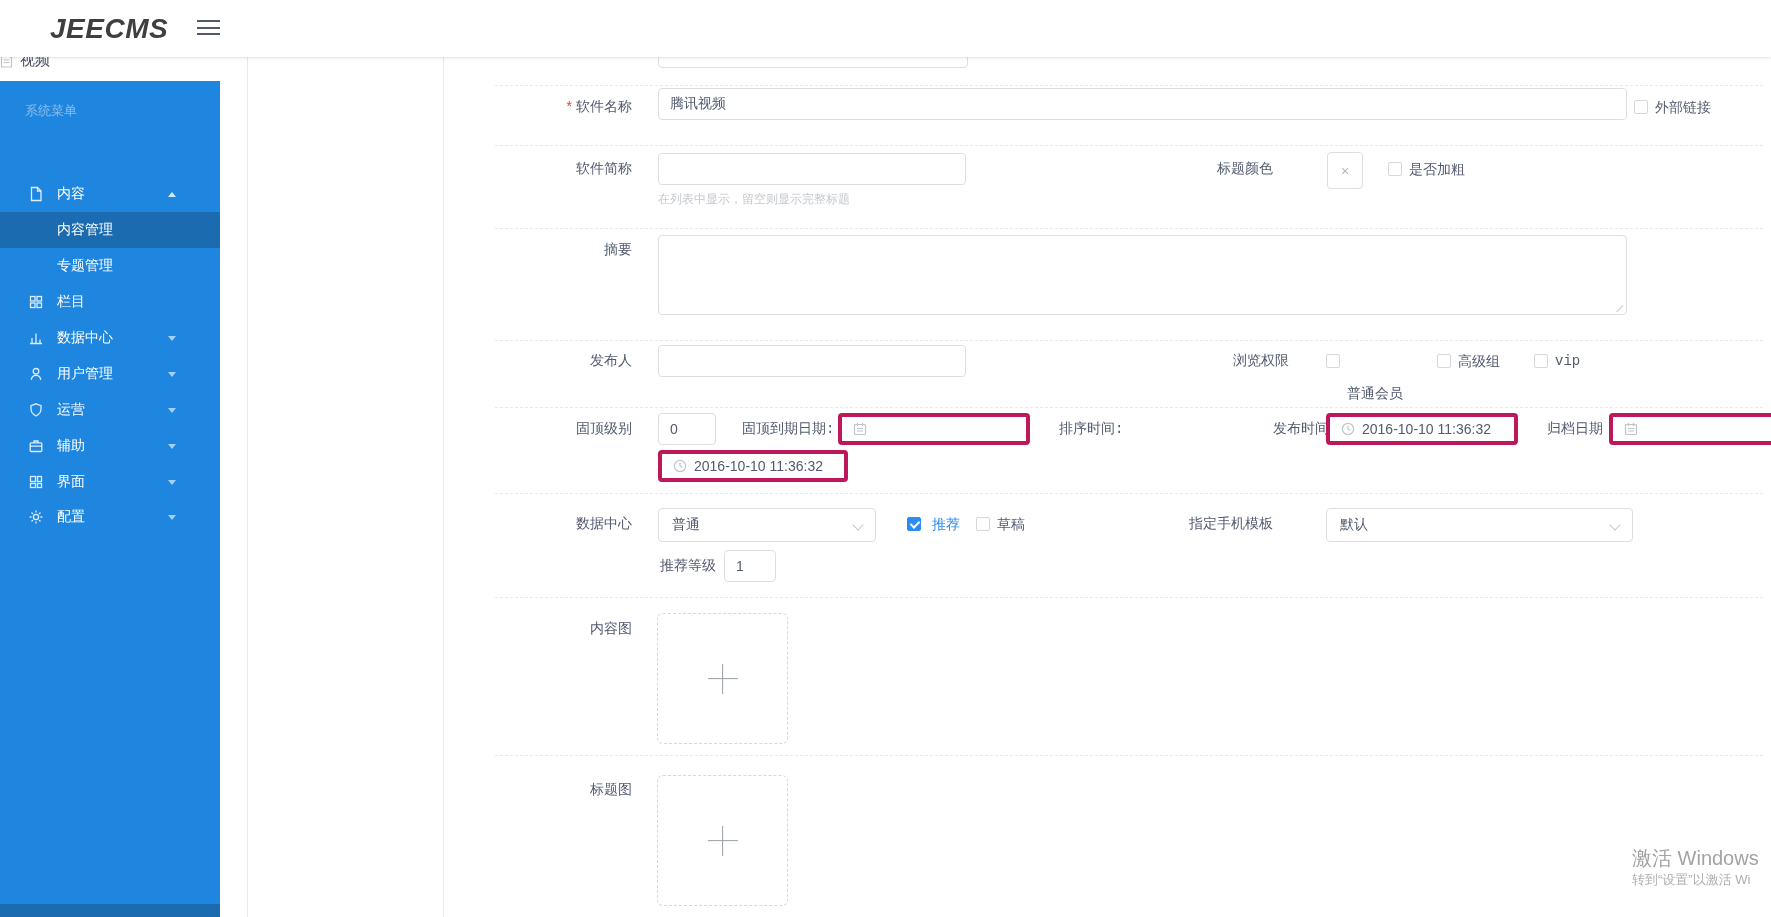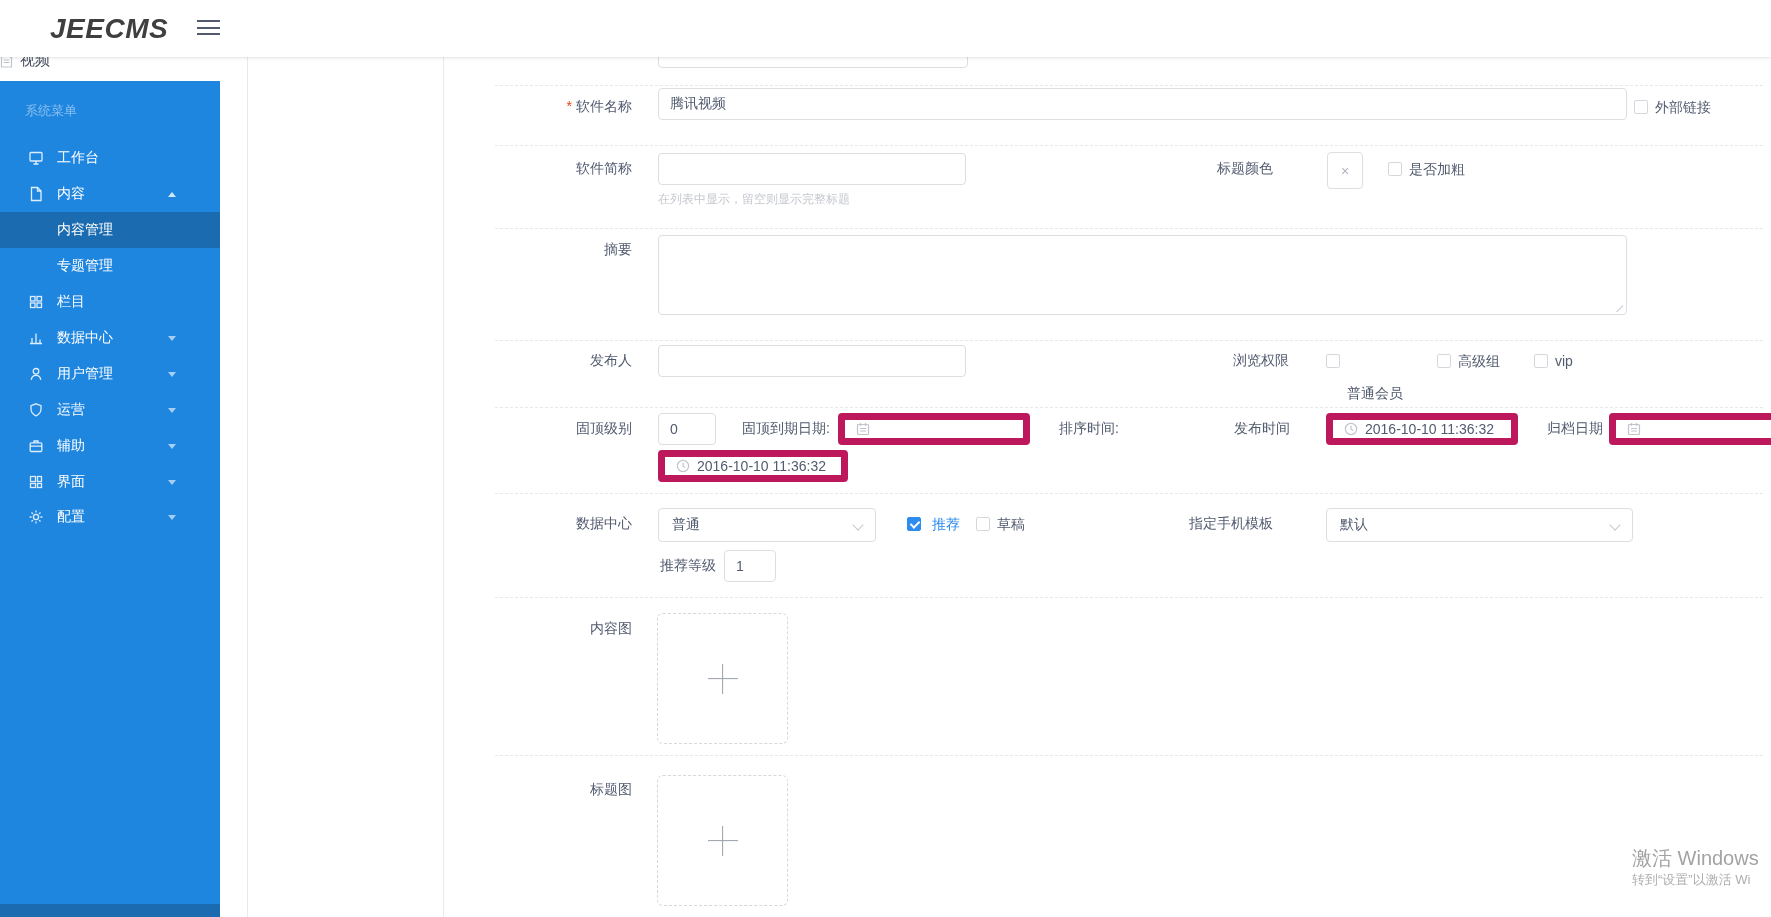--- a/index.html
+++ b/index.html
@@ -28,27 +28,27 @@
   
   .vline{position:absolute;top:57px;bottom:0;width:1px;background:#e8eaec;z-index:5;}
   .tree-item{position:absolute;display:flex;align-items:center;gap:7px;cursor:pointer;z-index:6;}
   .tree-label{font-size:15px;color:#495060;white-space:nowrap;}
   .plusbox{width:13px;height:13px;border:1px solid #c8ccd2;border-radius:2px;position:relative;background:#fff;}
   .plusbox::before{content:"";position:absolute;left:2.5px;top:5.5px;width:8px;height:1.4px;background:#8a9099;}
   .plusbox::after{content:"";position:absolute;left:5.8px;top:2.2px;width:1.4px;height:8px;background:#8a9099;}
   
   .dash{position:absolute;left:495px;width:1268px;border-top:1px dashed #e8e8e8;z-index:1;}
   .lblr{position:absolute;left:420px;width:212px;text-align:right;font-size:14px;color:#515a6e;white-space:nowrap;z-index:2;}
-  .lbl{position:absolute;font-size:14px;color:#515a6e;white-space:nowrap;z-index:2;}
+  .lbl{position:absolute;font-size:14px;color:#515a6e;white-space:nowrap;z-index:2;font-family:Liberation Mono, monospace;}
   .req{color:#ed4014;margin-right:4px;font-size:14px;}
   .ipt{position:absolute;border:1px solid #dcdee2;border-radius:4px;background:#fff;font-size:14px;
        color:#515a6e;padding:0 11px;box-sizing:border-box;height:32px;outline:none;z-index:2;
        font-family:"Liberation Sans","DejaVu Sans",sans-serif;}
   textarea.ipt{resize:none;padding-top:6px;}
-  .iptd{position:absolute;border:7px solid #be185d;border-radius:4px;background:#fff;font-size:14px;
+  .iptd{position:absolute;border:4px solid #be185d;border-radius:4px;background:#fff;font-size:14px;
         color:#515a6e;box-sizing:border-box;height:32px;display:flex;align-items:center;gap:7px;
         padding:0 11px;z-index:2;}
   .hint{position:absolute;font-size:12px;color:#c5c8ce;z-index:2;}
   .cb{position:absolute;width:14px;height:14px;border:1px solid #d4d8dd;border-radius:2px;background:#fff;
       box-sizing:border-box;cursor:pointer;z-index:2;}
   .cb.checked{background:#2d8cf0;border-color:#2d8cf0;}
   .cb.checked::after{content:"";position:absolute;left:4px;top:1px;width:4px;height:7px;
       border:solid #fff;border-width:0 2px 2px 0;transform:rotate(45deg);}
   .select{position:absolute;border:1px solid #dcdee2;border-radius:4px;background:#fff;font-size:14px;
           color:#515a6e;box-sizing:border-box;height:34px;display:flex;align-items:center;
@@ -87,29 +87,20 @@
       
       
       
       
     </div>
   </div>
 
   <div class="sidebar">
     <div class="sb-title">系统菜单</div>
 
-    <div class="menu-item" style="top:59px">
-      <span class="mi-icon">
-        <svg width="16" height="16" viewBox="0 0 16 16" fill="none" stroke="rgba(255,255,255,.85)" stroke-width="1.3">
-          <rect x="2" y="2.5" width="12" height="8.5" rx="1"></rect>
-            <path d="M5.5 14h5M8 11v3"></path>
-          </svg>
-      </span>
-      <span class="mi-label">工作台</span>
-    </div>
 
     <div class="menu-item" style="top:95px">
       <span class="mi-icon">
         <svg width="16" height="16" viewBox="0 0 16 16" fill="none" stroke="rgba(255,255,255,.85)" stroke-width="1.3">
           <path d="M3.5 1.5h6L13 5v9.5H3.5z"></path>
             <path d="M9.5 1.5V5H13"></path>
           </svg>
       </span>
       <span class="mi-label">内容</span>
       <span class="caret up"></span>
@@ -276,21 +267,21 @@
   <div class="lblr" style="top:420px">固顶级别</div>
   <input class="ipt" style="left: 658px; top: 413px; width: 58px;" value="0">
   <span class="lbl" style="left:742px;top:420px;">固顶到期日期:</span>
   <div class="iptd" style="left:838px;top:413px;width:192px;">
     <svg width="14" height="14" viewBox="0 0 14 14" fill="none" stroke="#c0c4cc" stroke-width="1.2">
       <rect x="1.5" y="2.5" width="11" height="10" rx="1"></rect>
         <path d="M4.5 1v3M9.5 1v3M4 6.5h6M4 9h6"></path>
       </svg>
   </div>
   <span class="lbl" style="left:1059px;top:420px;">排序时间:</span>
-  <span class="lbl" style="left:1234px;top:420px;">发布时间</span>
+  <span class="lbl" style="left:1273px;top:420px;">发布时间</span>
   <div class="iptd" style="left:1326px;top:413px;width:192px;">
     <svg width="14" height="14" viewBox="0 0 14 14" fill="none" stroke="#c0c4cc" stroke-width="1.2">
       <circle cx="7" cy="7" r="5.6"></circle>
         <path d="M7 3.8V7l2.2 1.6"></path>
       </svg>
     <span>2016-10-10 11:36:32</span>
   </div>
   <span class="lbl" style="left:1547px;top:420px;">归档日期</span>
   <div class="iptd" style="left:1609px;top:413px;width:175px;">
     <svg width="14" height="14" viewBox="0 0 14 14" fill="none" stroke="#c0c4cc" stroke-width="1.2">

